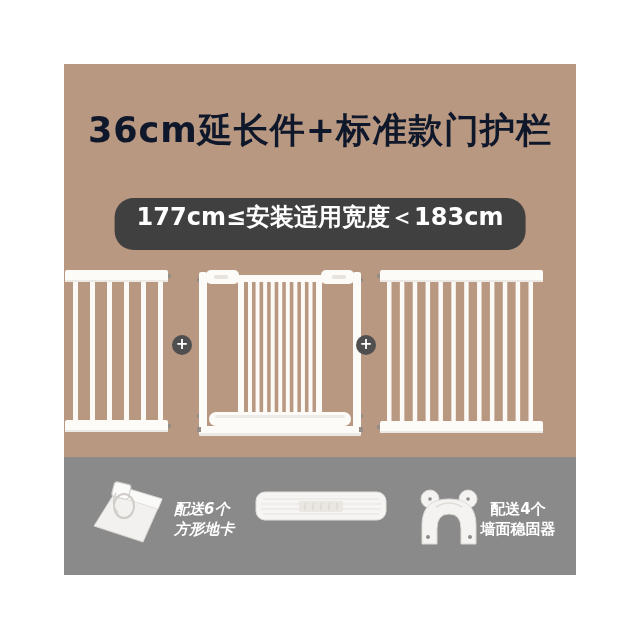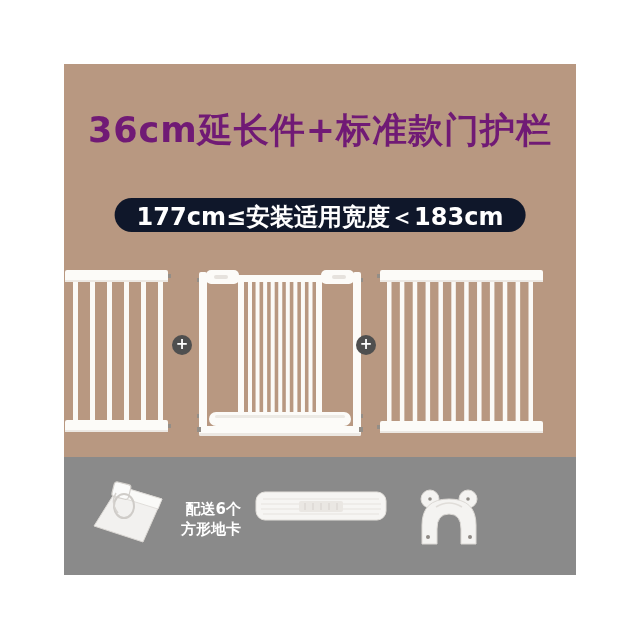--- a/index.html
+++ b/index.html
@@ -3,40 +3,40 @@
 <meta charset="utf-8">
 <style>
   html,body{margin:0;padding:0;background:#ffffff;}
   body{width:640px;height:640px;position:relative;overflow:hidden;
        font-family:"DejaVu Sans","Liberation Sans",sans-serif;}
   .card{position:absolute;left:64px;top:64px;width:512px;height:511px;}
   .hero{position:absolute;left:0;top:0;width:512px;height:393px;background:#b89881;}
   .band{position:absolute;left:0;top:393px;width:512px;height:118px;background:#8a8a8a;}
 
   .title{position:absolute;left:0;top:44px;width:512px;text-align:center;
-         color:#701a75;font-weight:bold;font-size:35px;line-height:44px;letter-spacing:1px;}
+         color:#0f172a;font-weight:bold;font-size:35px;line-height:44px;letter-spacing:1px;}
   .badge{position:absolute;top:134px;left:50%;transform:translateX(-50%);
-         background:#0f172a;color:#ffffff;font-size:24px;font-weight:bold;
-         height:34px;line-height:38px;border-radius:19px;padding:0 22px;white-space:nowrap;}
+         background:#404040;color:#ffffff;font-size:24px;font-weight:bold;
+         height:52px;line-height:38px;border-radius:19px;padding:0 22px;white-space:nowrap;}
 
   .gate{position:absolute;}
   .gate-left{left:1px;top:204px;width:106px;height:166px;}
   .gate-mid{left:133px;top:198px;width:166px;height:178px;}
   .gate-right{left:313px;top:204px;width:166px;height:167px;}
   .plus{position:absolute;width:20px;height:20px;border-radius:50%;background:#4f4f4f;
         color:#ffffff;font-size:15px;font-weight:bold;text-align:center;line-height:19px;}
   .plus1{left:108px;top:271px;}
   .plus2{left:292px;top:271px;}
 
   .acc-icon{position:absolute;}
   .acc1-icon{left:22px;top:22px;}
   .acc2-icon{left:191px;top:34px;}
   .acc3-icon{left:352px;top:28px;}
   .acc-label{position:absolute;color:#ffffff;font-weight:bold;}
-  .acc1-label{left:117px;top:42px;font-size:15px;line-height:20px;text-align:right;}
+  .acc1-label{left:110px;top:42px;font-size:15px;line-height:20px;text-align:left;font-style:italic;}
   .acc2-label{left:160px;top:68px;width:192px;font-size:16px;text-align:center;}
   .acc3-label{left:408px;top:42px;width:92px;font-size:15px;line-height:20px;text-align:center;}
 </style>
 </head>
 <body>
 
 <div class="card">
 
   <div class="hero">
 
@@ -159,15 +159,19 @@
     <svg class="acc-icon acc3-icon" width="66" height="62" viewBox="0 0 66 62">
       <circle cx="14" cy="14" r="9" fill="#f4f3f1" stroke="#dcd9d5" stroke-width="1"></circle>
       <circle cx="52" cy="14" r="9" fill="#f4f3f1" stroke="#dcd9d5" stroke-width="1"></circle>
       <path d="M6,59 L6,40 Q6,14 33,14 Q60,14 60,40 L60,59 L45,59 L45,44 Q45,29 33,29 Q21,29 21,44 L21,59 Z" fill="#f4f3f1" stroke="#dcd9d5" stroke-width="1"></path>
       <circle cx="14" cy="14" r="1.8" fill="#8f8b86"></circle>
       <circle cx="52" cy="14" r="1.8" fill="#8f8b86"></circle>
       <circle cx="12" cy="52" r="2" fill="#8f8b86"></circle>
       <circle cx="54" cy="52" r="2" fill="#8f8b86"></circle>
       <path d="M20,22 q13,-8 26,0" fill="none" stroke="#e0ddd9" stroke-width="1.5"></path>
     </svg>
+    <div class="acc-label acc3-label">
+      <div>配送4个</div>
+      <div>墙面稳固器</div>
+    </div>
 
   </div>
 </div>
 
 </body></html>

